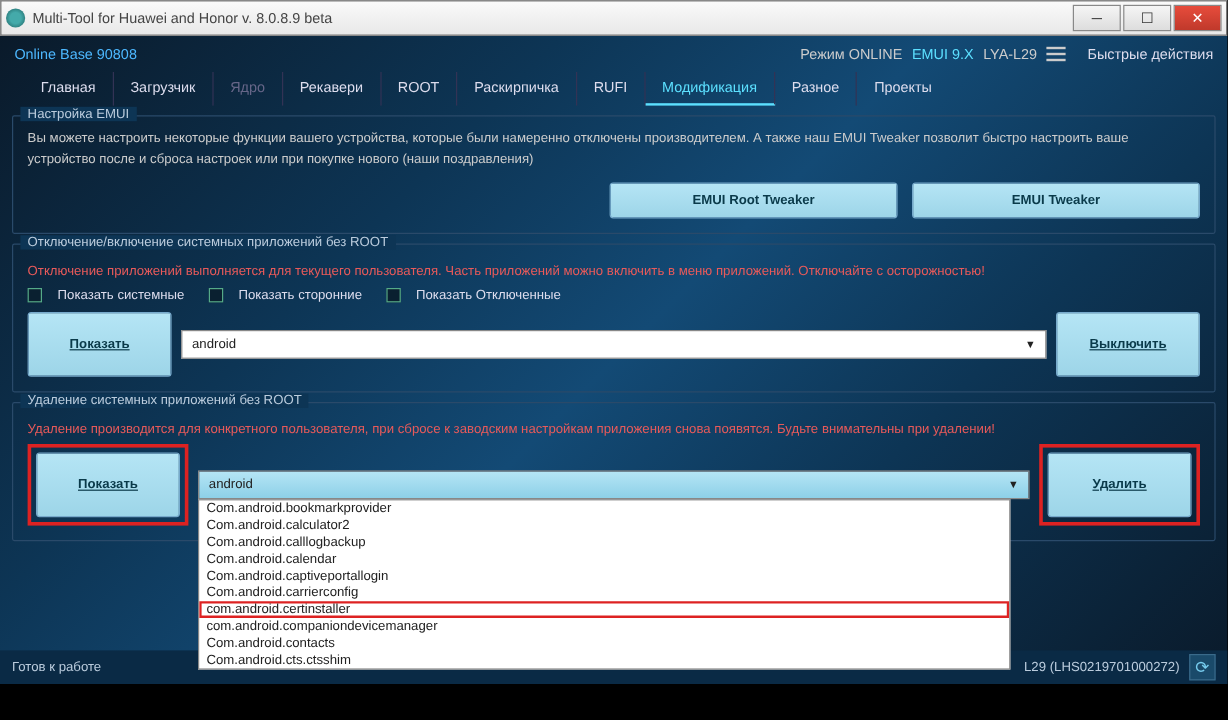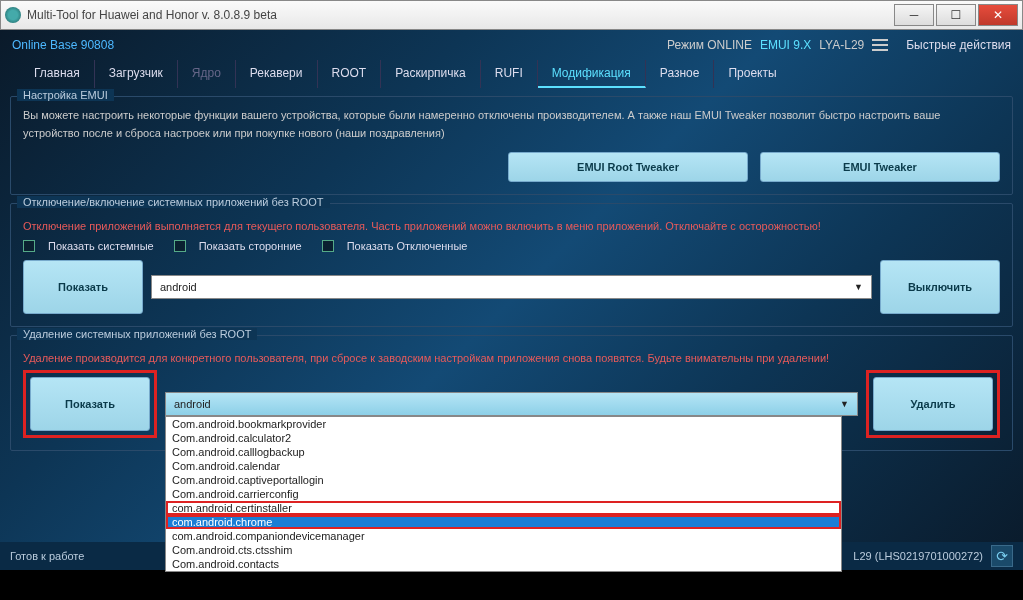--- a/index.html
+++ b/index.html
@@ -38,21 +38,21 @@
 
 
 .groupbox { border: 1px solid #2a4a6a; margin: 8px 10px; padding: 10px 12px 12px; position: relative; border-radius: 2px; }
 .groupbox-title { position: absolute; top: -8px; left: 6px; background: #0d3555; padding: 0 6px; font-size: 11px; color: #bcd; }
 .groupbox-text { font-size: 11px; color: #ccc; line-height: 1.6; }
 
 
 .btn-row { display: flex; gap: 12px; justify-content: flex-end; margin-top: 10px; }
 .btn { padding: 8px 0; font-size: 11px; font-weight: bold; text-align: center; border-radius: 3px; cursor: pointer; border: 1px solid #7ac; }
 .btn-cyan { background: linear-gradient(#b5e5f5, #9dd5e8); color: #0a3a4a; width: 240px; }
-.btn-small { width: 120px; padding: 20px 0; }
+.btn-small { width: 120px; padding: 20px 0; text-decoration: underline; }
 
 
 .warning { color: #e85a5a; font-size: 11px; margin: 6px 0; }
 
 
 .checkbox-row { display: flex; gap: 20px; margin: 8px 0; font-size: 11px; color: #dde; }
 .checkbox-item { display: flex; align-items: center; gap: 13px; }
 .checkbox { width: 12px; height: 12px; border: 1px solid #5a8; background: #0a2030; cursor: pointer; }
 
 
@@ -167,24 +167,23 @@
           <span class="dropdown-arrow">▼</span>
         </div>
         <div class="dropdown-list" id="drop-list">
             <div class="dropdown-list-item">Com.android.bookmarkprovider</div>
             <div class="dropdown-list-item">Com.android.calculator2</div>
             <div class="dropdown-list-item">Com.android.calllogbackup</div>
             <div class="dropdown-list-item">Com.android.calendar</div>
             <div class="dropdown-list-item">Com.android.captiveportallogin</div>
             <div class="dropdown-list-item">Com.android.carrierconfig</div>
             <div class="dropdown-list-item" style="box-shadow: rgb(221, 34, 34) 0px 0px 0px 2px inset;">com.android.certinstaller</div>
-            <div class="dropdown-list-item sel" style="box-shadow: rgb(221, 34, 34) 0px 0px 0px 2px inset;">com.android.chrome</div>
             <div class="dropdown-list-item">com.android.companiondevicemanager</div>
+            <div class="dropdown-list-item">Com.android.contacts</div>
             <div class="dropdown-list-item">Com.android.cts.ctsshim</div>
-            <div class="dropdown-list-item">Com.android.contacts</div>
           </div>
       </div>
       <div class="red-box red-box-wrap">
         <div class="btn btn-cyan btn-small">Удалить</div>
       </div>
     </div>
   </div>
 
   <div class="statusbar">
     <span>Готов к работе</span>

